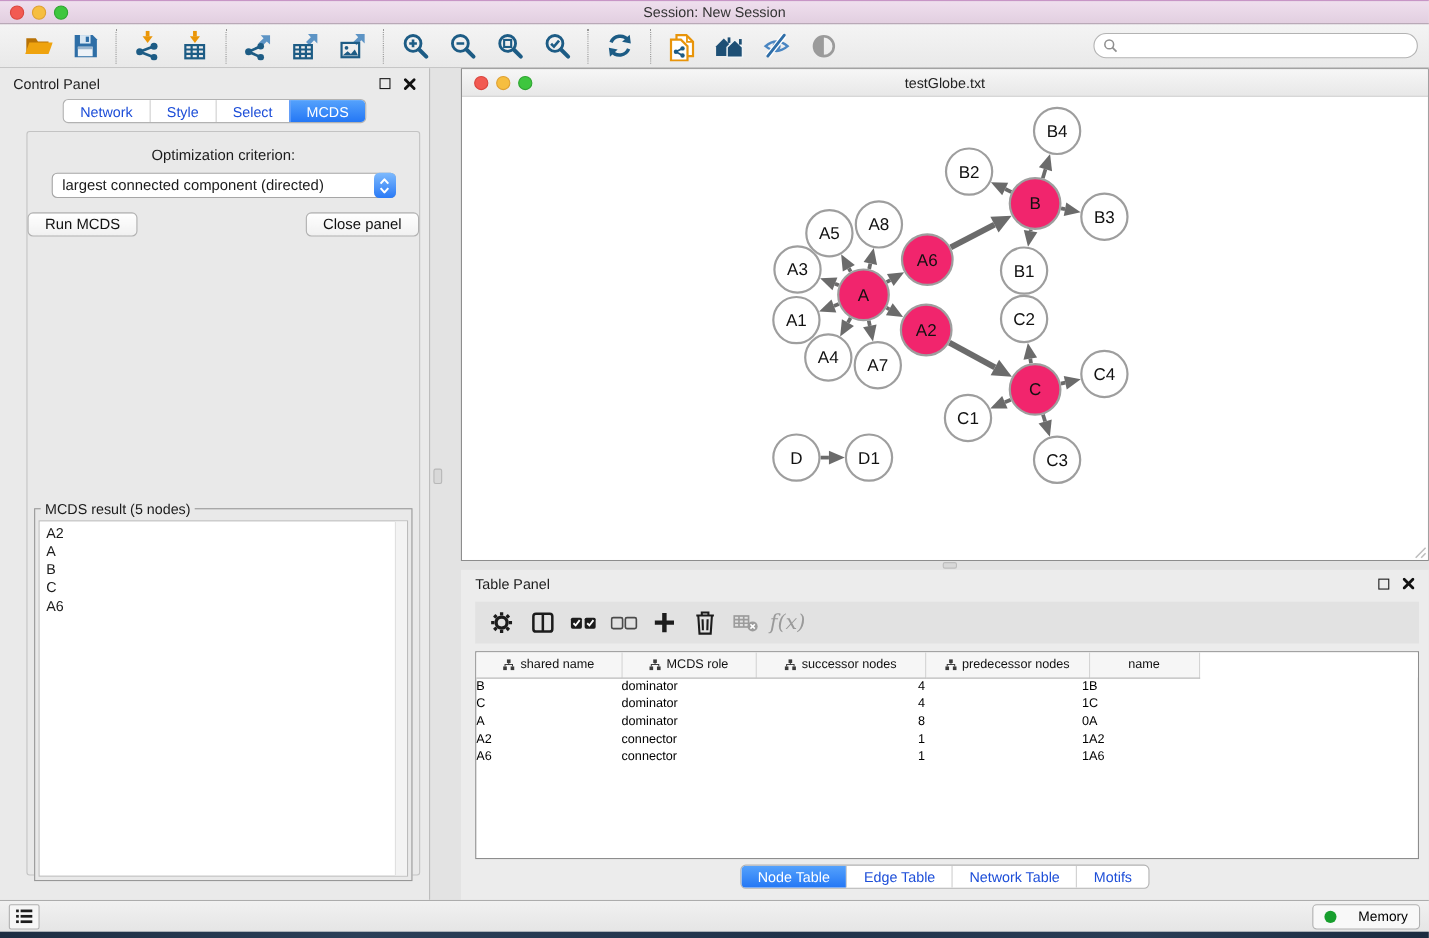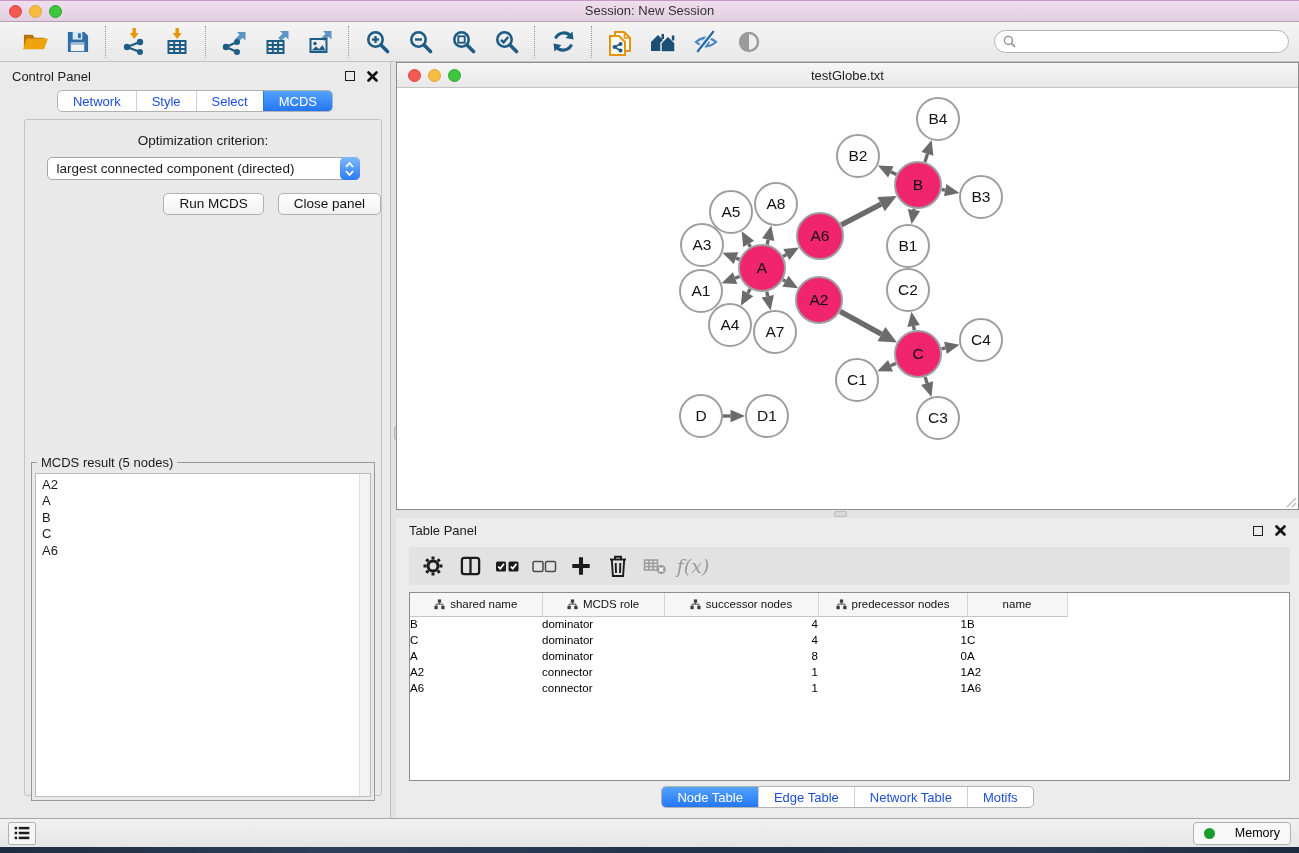--- a/index.html
+++ b/index.html
@@ -33,33 +33,33 @@
   .float-icon { width:10px; height:10px; border:1.6px solid #1c1c1c; display:inline-block; }
   .cp-tabs { display:flex; justify-content:center; }
   .seg-control { display:inline-flex; border:1px solid #b2b2b2; border-radius:5px; overflow:hidden; background:#fff; height:22px; font-size:13px; }
   .seg-item { padding:0 15px; line-height:21px; border-left:1px solid #cfcfcf; color:#1d4ed8; white-space:nowrap; }
   .seg-item:first-child { border-left:none; }
   .seg-item.active { background:linear-gradient(#55a2fc,#2477f5); color:#fff; border-left-color:#2477f5; }
   .cp-pane { margin:7px 8px 0 24px; height:677px; border:1px solid #c3c3c3; border-radius:3px; background:#e9e9e9; padding-top:13px; }
   .opt-label { text-align:center; font-size:13.5px; }
   .dropdown { margin:9px auto 0; width:313px; height:23px; border:1px solid #a6a6a6; border-radius:5px; background:#fff; display:flex; align-items:center; font-size:13.5px; padding-left:9px; position:relative; }
   .dd-stepper { position:absolute; right:-1px; top:-1px; width:20px; height:23px; border-radius:5px; background:linear-gradient(#7ebafd,#2a7af6); display:flex; flex-direction:column; align-items:center; justify-content:center; gap:2px; }
-  .btn-row { display:flex; justify-content:flex-end; gap:14px; margin-top:13px; }
+  .btn-row { display:flex; justify-content:space-between; gap:14px; margin-top:13px; }
   .mac-btn { height:22px; padding:0 15px; border:1px solid #b1b1b1; border-radius:5px; background:linear-gradient(#ffffff,#f1f1f1); font-size:13.5px; line-height:20px; color:#111; }
   .groupbox { margin:247px 6px 0 6px; border:1px solid #989898; position:relative; height:339px; background:#e9e9e9; }
   .groupbox-title { position:absolute; top:-8px; left:5px; background:#e9e9e9; padding:0 4px; font-size:13px; }
   .mcds-list { position:absolute; left:3px; right:3px; top:10px; bottom:3px; background:#fff; border:1px solid #bbbbbb; overflow:hidden; font-size:13px; padding:3px 0 0 6px; }
   .mcds-scroll { position:absolute; right:0; top:0; bottom:0; width:11px; background:#f3f3f3; border-left:1px solid #e0e0e0; }
   .mcds-item { line-height:16.4px; }
 
   .v-divider { position:absolute; left:392px; top:0; width:13px; height:100%; }
   .v-grip { position:absolute; left:2px; top:364px; width:8px; height:14px; background:#d8d8d8; border:1px solid #b7b7b7; border-radius:2px; }
 
   
-  .right-col { position:absolute; left:396px; top:0; right:0; height:100%; }
+  .right-col { position:absolute; left:419px; top:0; right:0; height:100%; }
   .net-window { height:448px; border:1px solid #8d8d8d; background:#fff; position:relative; }
   .net-titlebar { height:25px; background:linear-gradient(#f6f6f6,#e8e8e8); border-bottom:1px solid #c3c3c3; position:relative; display:flex; align-items:center; justify-content:center; font-size:13px; color:#222; }
   .net-lights { position:absolute; left:11px; top:6px; display:flex; gap:7px; }
   .net-canvas { position:relative; height:421px; background:#fff; }
   .resize-corner { position:absolute; right:1px; bottom:1px; }
   .h-divider { height:8px; position:relative; }
   .h-grip { position:absolute; left:438px; top:1px; width:13px; height:6px; background:#d8d8d8; border:1px solid #bdbdbd; border-radius:2px; }
 
   
   .table-panel { height:300px; background:#ececec; }

